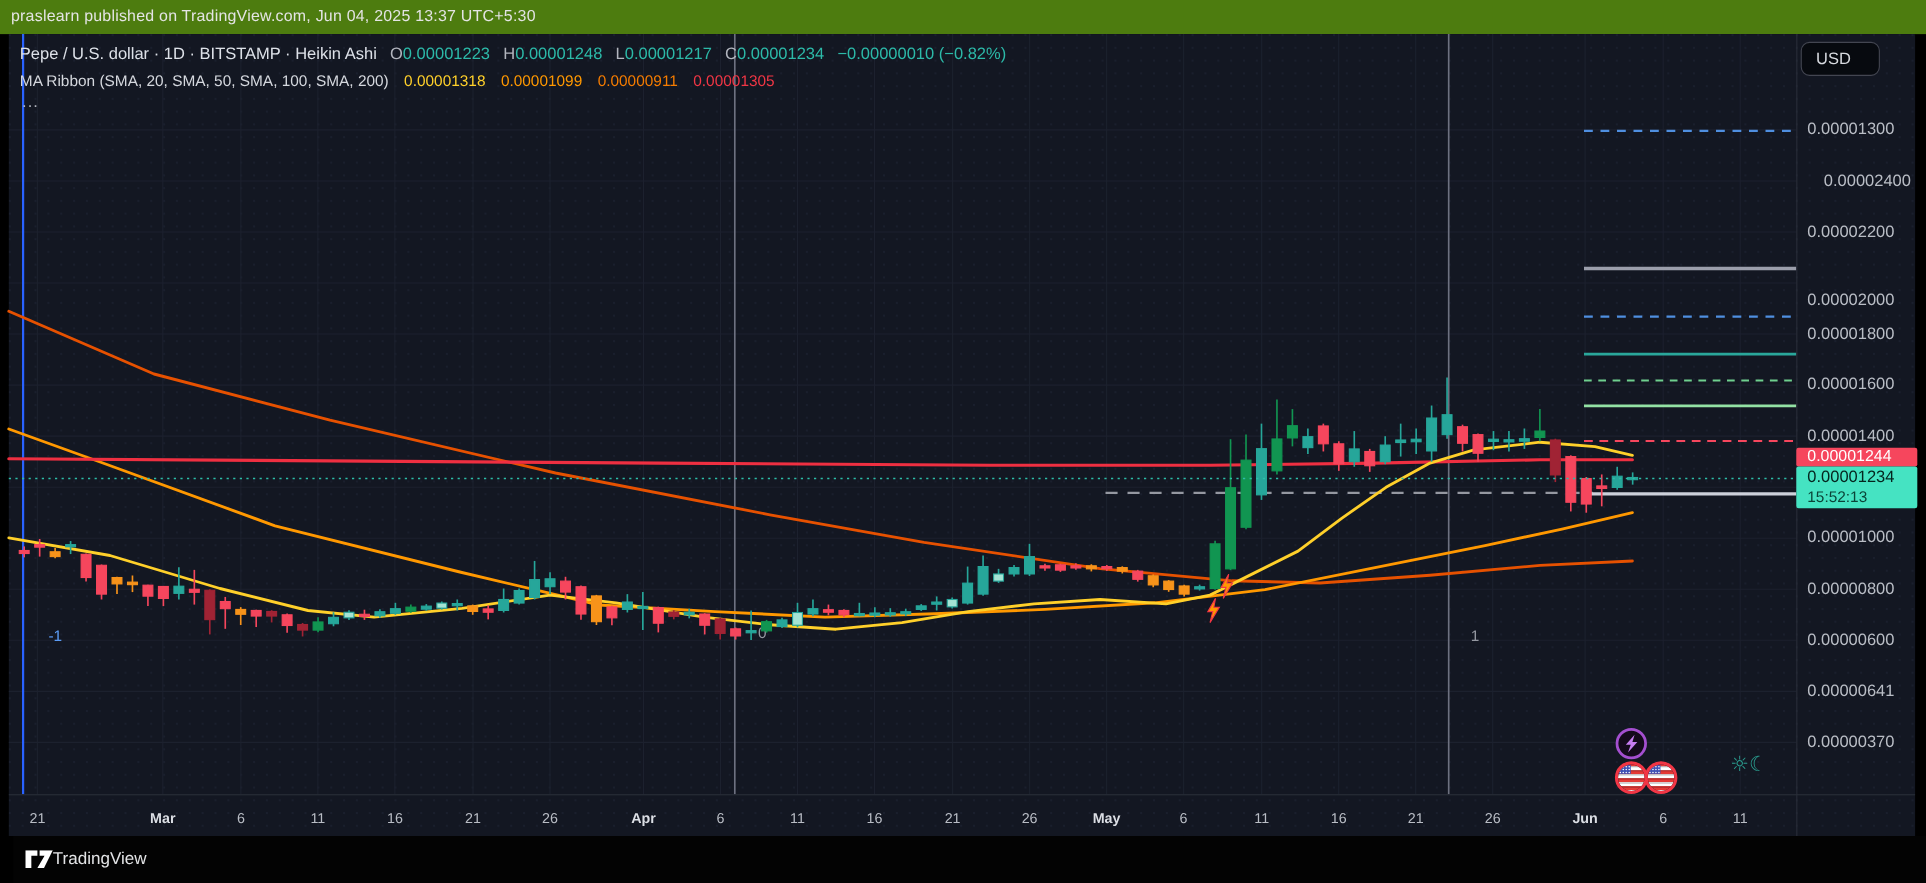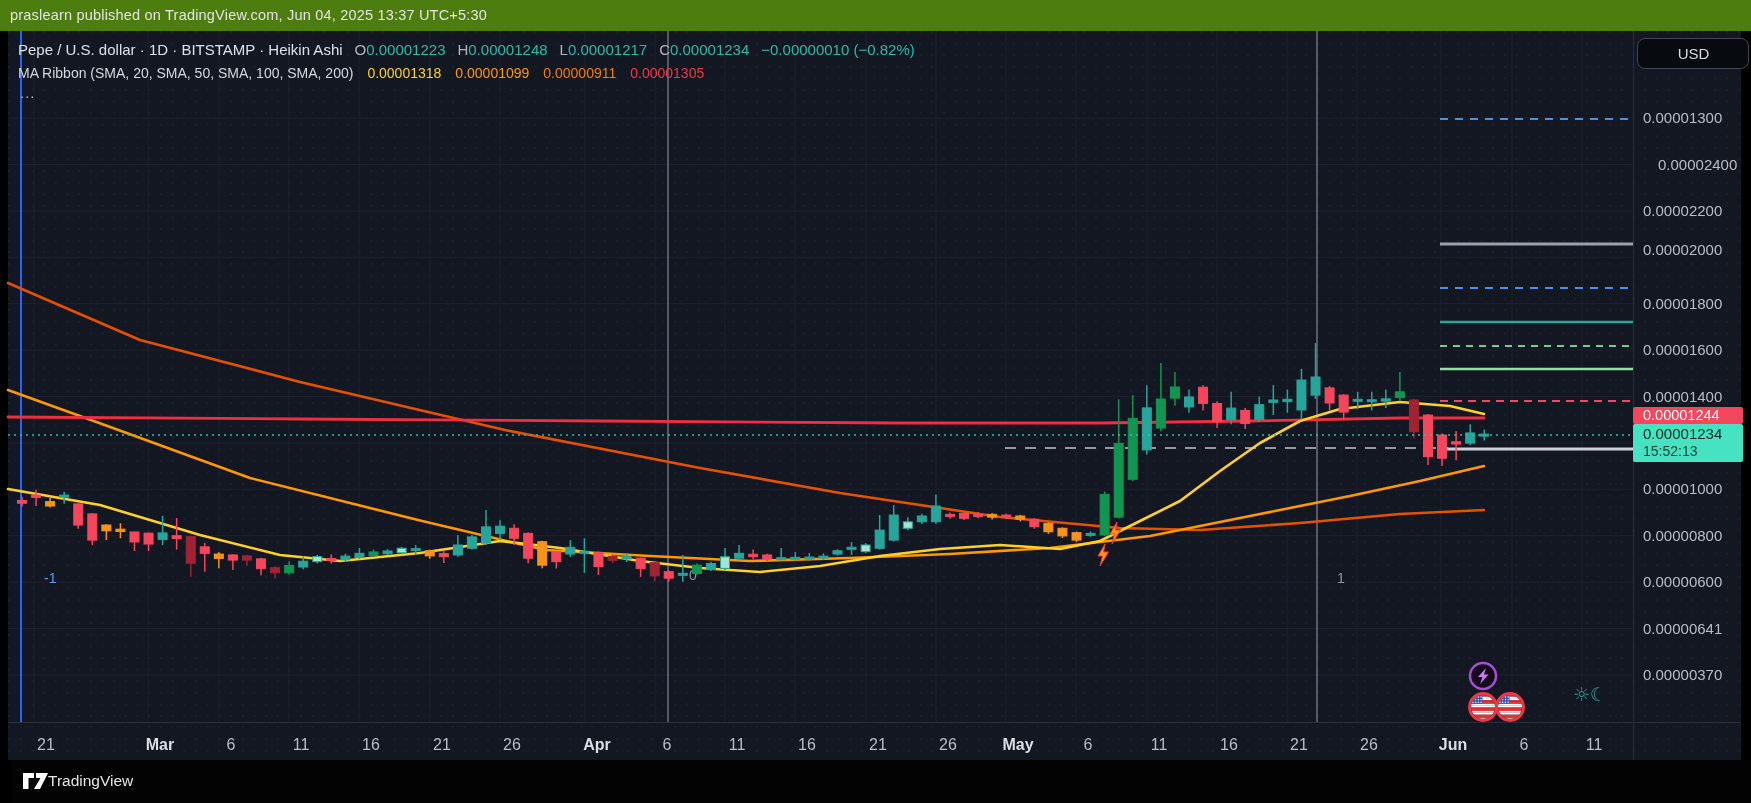--- a/index.html
+++ b/index.html
@@ -10,25 +10,25 @@
   .chart-surface{position:absolute;left:8px;top:31px;width:1733px;height:729px;background:#131722;
      background-image:radial-gradient(circle at 1px 1px,#1a1f2d 1px,rgba(0,0,0,0) 1.3px);
      background-size:11.7px 11.6px;}
   .paxis-border{position:absolute;left:1633px;top:31px;width:1px;height:729px;background:#2a2e39;z-index:3;}
   .taxis-border{position:absolute;left:8px;top:722px;width:1733px;height:1px;background:#2a2e39;z-index:3;}
   #chart-svg{position:absolute;left:0;top:0;z-index:2;pointer-events:none;}
   .hdr{position:absolute;z-index:4;white-space:nowrap;}
   .hdr-row1{left:18px;top:41px;font-size:15px;color:#dde1e8;}
   .hdr-row2{left:18px;top:65px;font-size:14px;color:#d5d8de;}
   .hdr-more{left:20px;top:84px;font-size:15px;color:#b2b5be;letter-spacing:1px;}
-  .usd-btn{position:absolute;left:1637px;top:38px;width:112px;height:31px;z-index:5;
+  .usd-btn{position:absolute;left:1637px;top:38px;width:72px;height:31px;z-index:5;
      background:#070a0f;border:1.5px solid #434651;border-radius:8px;color:#d7dadf;
-     font-size:15px;text-align:center;padding:0 12px 0 13px;font-family:"Liberation Sans",sans-serif;}
+     font-size:15px;text-align:left;padding:0 12px 0 13px;font-family:"Liberation Sans",sans-serif;}
   .p-label{position:absolute;left:1643px;z-index:4;font-size:15px;color:#b9bdc5;}
-  .t-label{position:absolute;z-index:4;top:736px;font-size:16px;color:#b9bdc5;transform:translateX(-50%);margin-left:12px;}
+  .t-label{position:absolute;z-index:4;top:736px;font-size:13px;color:#b9bdc5;transform:translateX(-50%);}
   .t-label.month{color:#dbdee4;font-weight:bold;}
   .badge{position:absolute;left:1633px;width:110px;z-index:5;border-radius:2px;}
   .badge-red{top:407px;height:17px;background:#f6465d;}
   .badge-red span{display:block;color:#fff;font-size:14.5px;line-height:17px;padding-left:10px;}
   .badge-grn{top:424px;height:38px;background:#45e3c2;}
   .badge-grn .pr{display:block;color:#05251e;font-size:15px;line-height:19px;padding-left:10px;}
   .badge-grn .cd{display:block;color:#0b4438;font-size:14px;line-height:17px;padding-left:10px;}
   .footer{position:absolute;left:12px;top:760px;width:1751px;height:54px;background:#030303;z-index:4;}
   .footer .tv-text{position:absolute;left:36px;top:12px;font-size:15.5px;color:#e3e4e6;}
   .tv-mark{position:absolute;left:11px;top:13px;}
@@ -390,21 +390,21 @@
   <div class="hdr hdr-row1" id="row1"><span style="color: rgb(221, 225, 232);">Pepe / U.S. dollar · 1D · BITSTAMP · Heikin Ashi</span><span style="color: rgb(178, 181, 190); padding-left: 12px;">O</span><span style="color: rgb(44, 185, 168);">0.00001223</span><span style="color: rgb(178, 181, 190); padding-left: 12px;">H</span><span style="color: rgb(44, 185, 168);">0.00001248</span><span style="color: rgb(178, 181, 190); padding-left: 12px;">L</span><span style="color: rgb(44, 185, 168);">0.00001217</span><span style="color: rgb(178, 181, 190); padding-left: 12px;">C</span><span style="color: rgb(44, 185, 168);">0.00001234</span><span style="color: rgb(44, 185, 168); padding-left: 12px;">−0.00000010 (−0.82%)</span></div>
   <div class="hdr hdr-row2" id="row2"><span style="color: rgb(213, 216, 222);">MA Ribbon (SMA, 20, SMA, 50, SMA, 100, SMA, 200)</span><span style="color: rgb(255, 208, 42); padding-left: 14px;">0.00001318</span><span style="color: rgb(255, 152, 0); padding-left: 14px;">0.00001099</span><span style="color: rgb(245, 124, 0); padding-left: 14px;">0.00000911</span><span style="color: rgb(242, 54, 69); padding-left: 14px;">0.00001305</span></div>
   <div class="hdr hdr-more">...</div>
 
   <button class="usd-btn">USD</button>
 
   <div id="price-axis">
       <div class="p-label" style="top: 109.1px;">0.00001300</div>
       <div class="p-label" style="top: 155.5px; margin-left: 15px;">0.00002400</div>
       <div class="p-label" style="top: 201.9px;">0.00002200</div>
-      <div class="p-label" style="top: 241px;">0.00002000</div>
+      <div class="p-label" style="top: 264px;">0.00002000</div>
       <div class="p-label" style="top: 294.7px;">0.00001800</div>
       <div class="p-label" style="top: 341.1px;">0.00001600</div>
       <div class="p-label" style="top: 387.5px;">0.00001400</div>
       <div class="p-label" style="top: 480.3px;">0.00001000</div>
       <div class="p-label" style="top: 526.7px;">0.00000800</div>
       <div class="p-label" style="top: 573.1px;">0.00000600</div>
       <div class="p-label" style="top: 619.5px;">0.00000641</div>
       <div class="p-label" style="top: 665.9px;">0.00000370</div>
     </div>
   <div id="time-axis">

